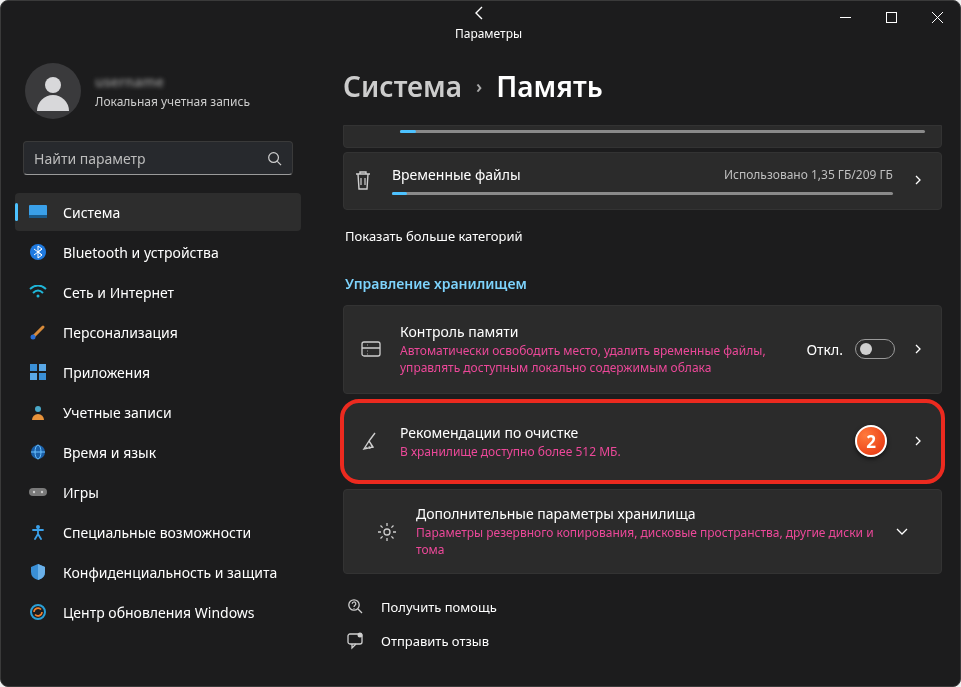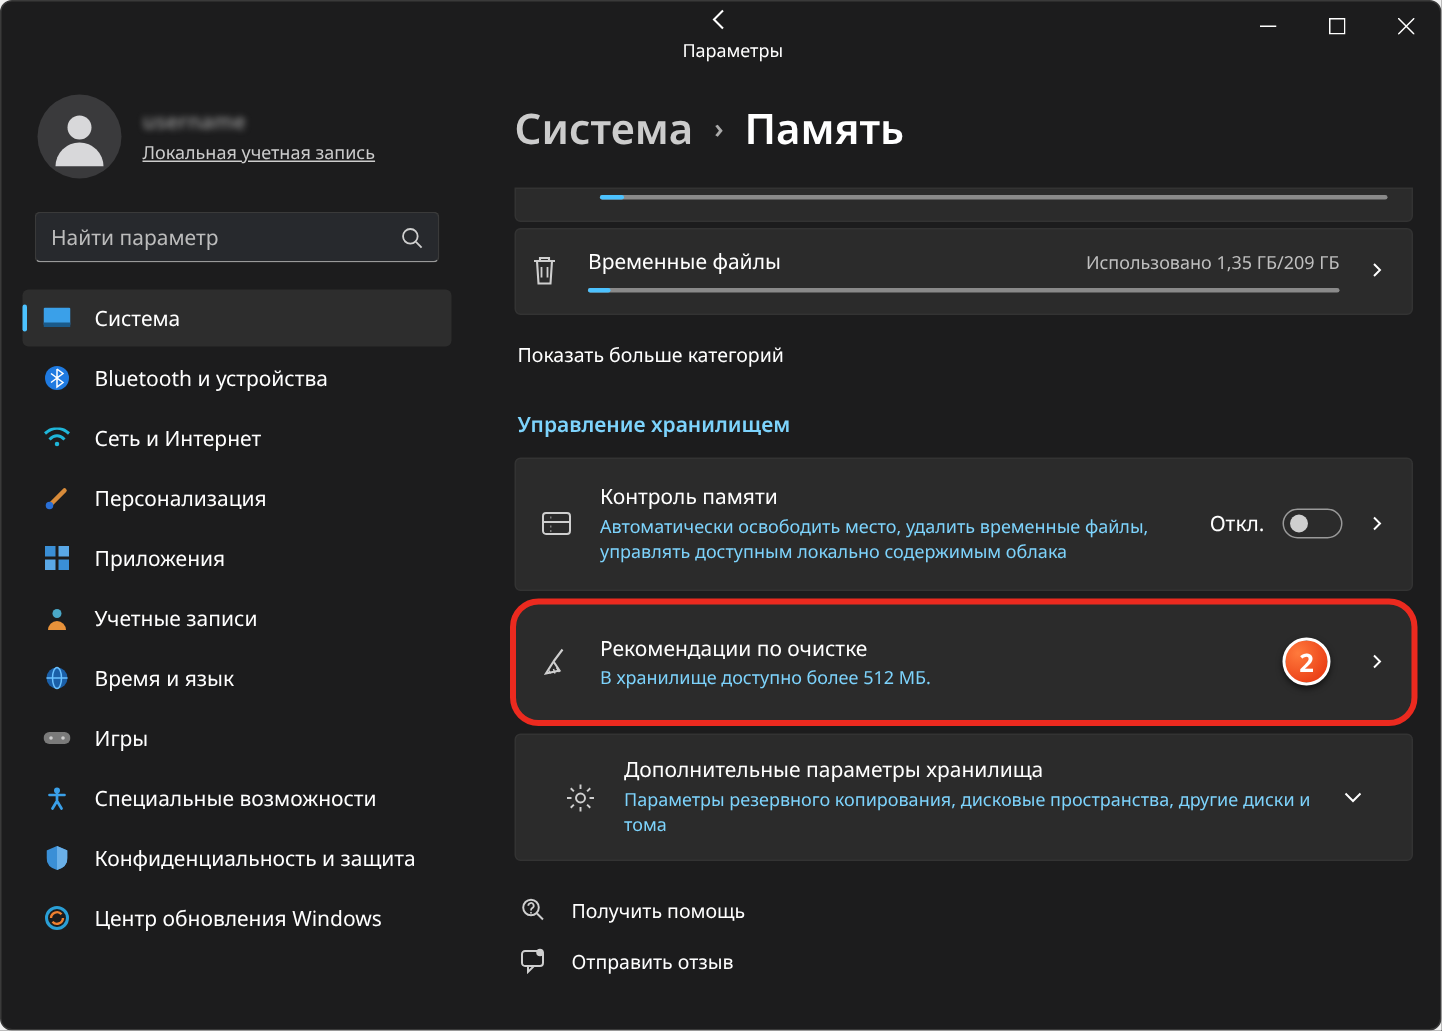--- a/index.html
+++ b/index.html
@@ -29,21 +29,21 @@
   .winbtns { position: absolute; right: 0; top: 0; display: flex; }
   .winbtn { width: 46px; height: 32px; display: flex; align-items: center; justify-content: center; cursor: pointer; }
   .content { flex: 1; display: flex; }
   .sidebar { width: 310px; padding: 10px 4px 10px 8px; display: flex; flex-direction: column; }
   .user-block { display: flex; align-items: center; padding: 8px 8px 20px 16px; gap: 14px; }
   .avatar {
     width: 56px; height: 56px; border-radius: 50%;
     background: #3a3a3c; display: flex; align-items: center; justify-content: center;
   }
   .user-texts .username { font-size: 14px; font-weight: 600; color: #888; filter: blur(2px); }
-  .user-texts .usersub { font-size: 12px; color: #ccc; margin-top: 2px; text-decoration: underline; }
+  .user-texts .usersub { font-size: 12px; color: #ccc; margin-top: 2px; }
   .search-wrap { padding: 2px 14px 10px 14px; }
   .search {
     width: 100%; height: 34px;
     background: #27292d;
     border: 1px solid #3a3a3a;
     border-bottom: 1px solid #9a9a9a;
     border-radius: 4px;
     display: flex; align-items: center;
     padding: 12px 10px; gap: 8px;
   }
@@ -71,21 +71,21 @@
   .breadcrumb .bc-sep { font-size: 18px; color: #aaa; font-weight: 600; }
   .breadcrumb .bc-current { font-size: 28px; font-weight: 600; color: #fff; }
   .card {
     background: #2b2b2b; border: 1px solid #333; border-radius: 4px;
     padding: 10px 16px; display: flex; align-items: center; gap: 18px;
     margin-bottom: 4px; position: relative;
   }
   .card .cicon { width: 22px; display: flex; align-items: center; justify-content: center; flex-shrink: 0; }
   .card .ctexts { flex: 1; }
   .card .ctitle { font-size: 14px; color: #fff; }
-  .card .csub { font-size: 12px; color: #7dd3fc; margin-top: 2px; line-height: 1.4; }
+  .card .csub { font-size: 12px; color: #ec4899; margin-top: 2px; line-height: 1.4; }
   .card .cright { display: flex; align-items: center; gap: 16px; }
   .chev { width: 14px; height: 14px; display: flex; align-items: center; justify-content: center; color: #fff; }
   .bar-card { padding: 12px 16px 14px 8px; }
   .bar-card-top { display: flex; justify-content: space-between; align-items: center; }
   .bar-track { height: 3px; background: #8a8a8a; border-radius: 2px; margin-top: 8px; position: relative; }
   .bar-fill { position: absolute; left: 0; top: 0; bottom: 0; background: #4cc2ff; border-radius: 2px; }
   .link { color: #ffffff; font-size: 13px; display: inline-block; cursor: pointer; }
   .section-title { font-size: 14px; font-weight: 600; margin: 28px 0 12px 2px; color: #7dd3fc; }
   .toggle-wrap { display: flex; align-items: center; gap: 12px; }
   .toggle-label { font-size: 14px; color: #fff; }

